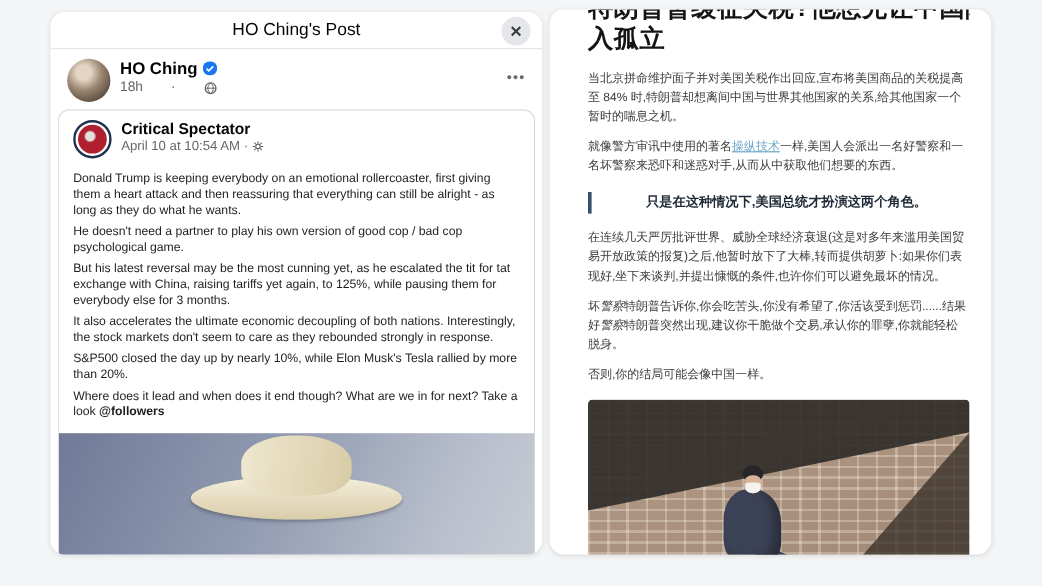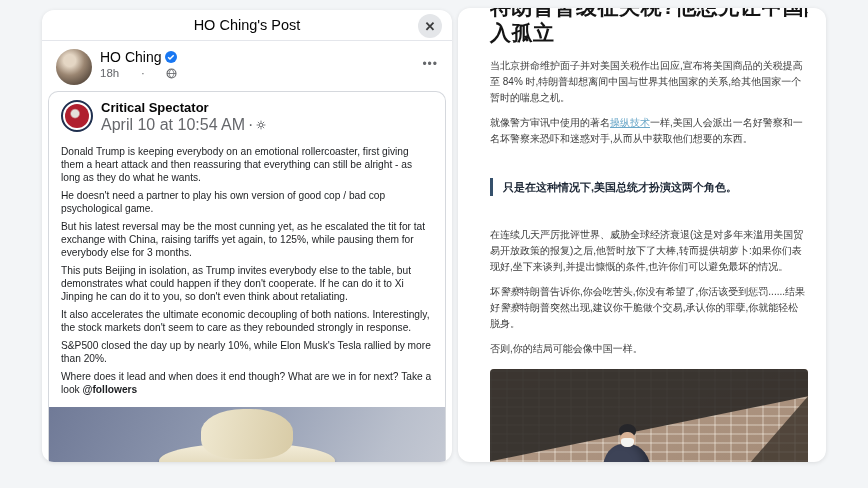--- a/index.html
+++ b/index.html
@@ -12,54 +12,54 @@
   .fb-card { left:42px; top:10px; width:410px; height:452px; border-radius:12px; }
   .fb-header { position:relative; height:31px; border-bottom:1px solid #e4e6eb; }
   .fb-title { text-align:center; font-size:14.5px; font-weight:normal; color:#050505; padding-top:7px; }
   .fb-close { position:absolute; right:10px; top:4px; width:24px; height:24px; border-radius:50%;
               background:#e4e6e9; color:#3a3b3c; font-size:13px; font-weight:bold;
               display:flex; align-items:center; justify-content:center; cursor:pointer; }
   .post-head { position:relative; padding:8px 14px 4px 14px; display:flex; gap:8px; }
   .avatar-ho { width:36px; height:36px; border-radius:50%;
                background:radial-gradient(circle at 38% 32%, #e4d6c4 0 18%, #9b8672 45%, #584a3e 80%, #352c26); }
   .ph-name-row { display:flex; align-items:center; gap:4px; }
-  .ph-name { font-size:14px; font-weight:normal; color:#050505; }
+  .ph-name { font-size:14px; font-weight:bold; color:#050505; }
   .badge { width:12px; height:12px; }
   .ph-sub { font-size:11.5px; color:#65676b; display:flex; align-items:center; gap:3px; margin-top:2px;justify-content:space-between; }
   .more-dots { position:absolute; right:14px; top:16px; color:#65676b; font-size:12px; letter-spacing:1px; cursor:pointer; }
 
   .shared-box { margin:2px 6px 0 6px; border:1px solid #d5d8dd; border-bottom:none; border-radius:10px 10px 0 0; overflow:hidden; }
   .shared-head { display:flex; gap:8px; padding:8px 12px 4px 12px; }
   .avatar-cs { width:32px; height:32px; border-radius:50%; background:#fff; border:2px solid #20304f;
                position:relative; overflow:hidden; }
   .avatar-cs::after { content:""; position:absolute; inset:2px; border-radius:50%;
                background:radial-gradient(circle at 42% 40%, #e4e0da 0 18%, #b01f2e 26% 78%, #7e1420); }
   .sh-name { font-size:13px; font-weight:bold; color:#050505; }
-  .sh-sub { font-size:16px; color:#65676b; display:flex; align-items:center; gap:3px; margin-top:1px; }
+  .sh-sub { font-size:11px; color:#65676b; display:flex; align-items:center; gap:3px; margin-top:1px; }
   .sh-body { padding:2px 12px 6px 12px; font-size:10.2px; line-height:13px; color:#1c1e21; }
   .sh-body p { margin:5px 0; }
   .mention { font-weight:bold; }
 
   .trump-scene { position:relative; height:170px; overflow:hidden;
                  background:linear-gradient(115deg,#707a97 0%,#909ab1 40%,#b9bfcc 75%,#cdd0d8 100%); }
   .hat-brim { position:absolute; left:50%; top:36px; transform:translateX(-50%); width:176px; height:36px;
               border-radius:50%; background:linear-gradient(#f4eedb,#d9cda9); box-shadow:0 2px 3px rgba(0,0,0,.25); }
   .hat-crown { position:absolute; left:50%; top:2px; transform:translateX(-50%); width:92px; height:50px;
                border-radius:46% 46% 38% 38%; background:linear-gradient(100deg,#efe8d0,#d8cba6); }
 
   
   .article-card { left:458px; top:8px; width:368px; height:454px; border-radius:12px; }
   .article-inner { padding:0 18px 0 32px; }
   .a-title { font-size:21px; font-weight:bold; color:#141414; line-height:26px; letter-spacing:.5px; }
   .a-title .clip-line { display:block; margin-top:-14px; white-space:nowrap; overflow:hidden; }
   .a-body { margin-top:12px; font-size:10px; line-height:16px; color:#3b3b3b; }
   .a-body p { margin:9px 0; }
   .a-link { color:#6aa7c8; text-decoration:underline; cursor:pointer; }
   .a-quote { border-left:3px solid #35506b; padding:1px 0 1px 10px; font-weight:bold; font-size:11px;
-             color:#1f2937; margin:31px 0; }
+             color:#1f2937; margin:13px 0;text-align:center; }
   .ital { font-style:italic; }
 
   .xi-scene { position:relative; height:210px; margin-top:12px; border-radius:4px; overflow:hidden;
               background:
                 repeating-linear-gradient(90deg, rgba(255,250,240,.28) 0 2px, transparent 2px 16px),
                 repeating-linear-gradient(0deg, rgba(255,250,240,.28) 0 2px, transparent 2px 9px),
                 linear-gradient(160deg,#b49c89 0%,#a78e7a 55%,#99816d 100%); }
   .shadow-top { position:absolute; inset:0; background:#2e2a27; opacity:.9;
                 clip-path:polygon(0 0,100% 0,100% 13%,0 44%); }
   .shadow-right { position:absolute; inset:0; background:#383129; opacity:.78;
@@ -127,21 +127,20 @@
           </svg>
         </div>
       </div>
     </div>
 
     <div class="sh-body">
       <div>
           <p>Donald Trump is keeping everybody on an emotional rollercoaster, first giving them a heart attack and then reassuring that everything can still be alright - as long as they do what he wants.</p>
           <p>He doesn't need a partner to play his own version of good cop / bad cop psychological game.</p>
           <p>But his latest reversal may be the most cunning yet, as he escalated the tit for tat exchange with China, raising tariffs yet again, to 125%, while pausing them for everybody else for 3 months.</p>
-          <p>This puts Beijing in isolation, as Trump invites everybody else to the table, but demonstrates what could happen if they don't cooperate. If he can do it to Xi Jinping he can do it to you, so don't even think about retaliating.</p>
           <p>It also accelerates the ultimate economic decoupling of both nations. Interestingly, the stock markets don't seem to care as they rebounded strongly in response.</p>
           <p>S&amp;P500 closed the day up by nearly 10%, while Elon Musk's Tesla rallied by more than 20%.</p>
         </div>
       <p><span>Where does it lead and when does it end though? What are we in for next? Take a look </span><span class="mention">@followers</span></p>
     </div>
 
     <div class="trump-scene">
       <div class="hat-brim"></div>
       <div class="hat-crown"></div>
 

